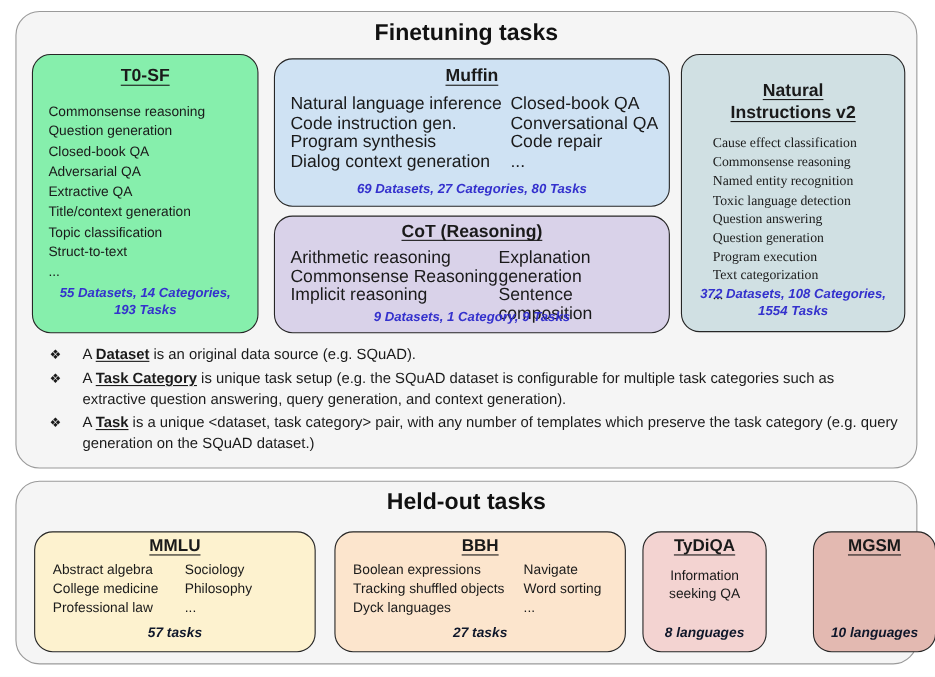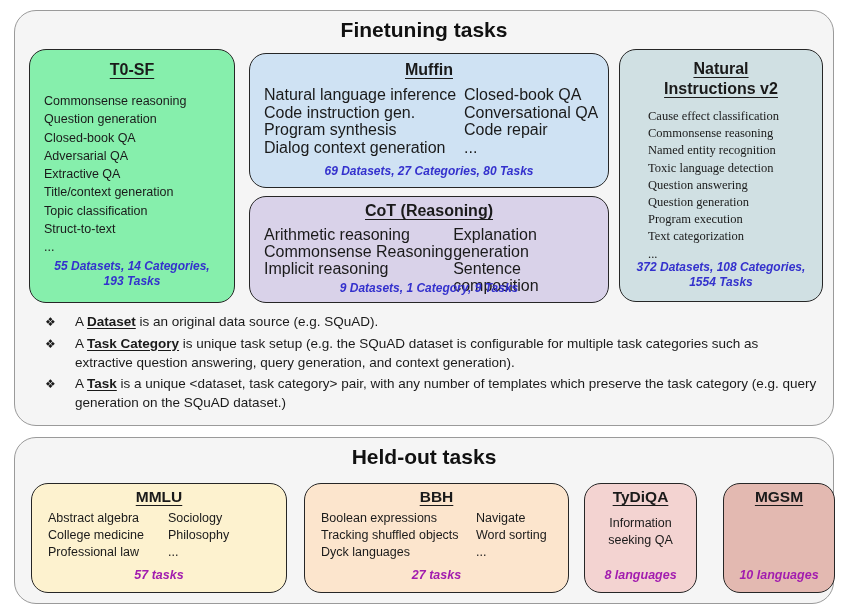--- a/index.html
+++ b/index.html
@@ -6,57 +6,57 @@
   html,body { width:850px; height:615px; background:#ffffff; font-family:"Liberation Sans", sans-serif; color:#1a1a1a; }
   .panel { position:absolute; background:#f5f5f5; border:1.5px solid #9a9a9a; border-radius:22px; }
   #finetuning-panel { left:14px; top:10px; width:820px; height:416px; }
   #heldout-panel    { left:14px; top:437px; width:820px; height:167px; }
   .panel-title { position:absolute; top:7px; left:0; width:100%; text-align:center; font-size:21px; font-weight:bold; color:#111; }
   .box { position:absolute; border:1.5px solid #262626; border-radius:17px; overflow:hidden; }
   .box-title { text-align:center; font-weight:bold; font-size:16px; text-decoration:underline; text-underline-offset:3px; }
   .items { font-size:12.5px; }
   .cols { display:flex; }
   .stats { position:absolute; left:0; width:100%; text-align:center; font-size:12px; font-weight:bold; font-style:italic; color:#3431cd; line-height:15px; }
-  .stats-black { position:absolute; left:0; width:100%; text-align:center; font-size:12.5px; font-weight:bold; font-style:italic; color:#a21caf; }
+  .stats-black { position:absolute; left:0; width:100%; text-align:center; font-size:12.5px; font-weight:bold; font-style:italic; color:#0f172a; }
 
   
   #t0sf-box  { left:14px;  top:38px;  width:206px; height:254px; background:#86efac; }
   #t0sf-box .box-title { margin-top:11px; }
   #t0sf-box .items { margin-top:13px; padding-left:14px; line-height:18.3px; }
   #t0sf-box .stats { bottom:13px; }
 
   #muffin-box { left:234px; top:42px; width:360px; height:135px; background:#cfe2f3; }
   #muffin-box .box-title { margin-top:7px; }
   #muffin-box .cols { margin-top:7px; padding-left:14px; line-height:17.5px; }
   #muffin-box .col1 { width:200px; }
   #muffin-box .stats { bottom:8px; }
 
   #cot-box { left:234px; top:185px; width:360px; height:107px; background:#d9d2e9; }
   #cot-box .box-title { margin-top:5px; }
   #cot-box .cols { margin-top:6px; padding-left:14px; line-height:17px; }
   #cot-box .col1 { width:200px; }
   #cot-box .stats { bottom:6px; }
 
   #niv2-box { left:604px; top:38px; width:204px; height:253px; background:#d0e0e3; }
-  #niv2-box .box-title { margin-top:9px; line-height:20px; }
+  #niv2-box .box-title { margin-top:23px; line-height:20px; }
   #niv2-box .items { margin-top:9px; padding-left:28px; line-height:17.2px;font-family:Liberation Serif, serif; }
   #niv2-box .stats { bottom:11px; }
 
   
   #notes { position:absolute; left:30px; top:301px; width:772px; }
   .note { display:flex; margin-bottom:1px; font-size:13.5px; line-height:19.5px; }
   .note .marker { width:16px; margin-right:14px; font-size:12px; flex:none; padding-top:1px; }
   .note .term { font-weight:bold; text-decoration:underline; text-underline-offset:2px; }
 
   
   .hbox { top:45px; height:110px; }
   #mmlu-box { left:16px; width:256px; background:#fdf2cf; }
   #bbh-box  { left:289px; width:265px; background:#fce5cd; }
   #tydiqa-box { left:569px; width:113px; background:#f3d3d1; }
-  #mgsm-box { left:708px; width:112px; background:#e3b9b1; }
+  #mgsm-box { left:724px; width:112px; background:#e3b9b1; }
   .hbox .box-title { margin-top:4px; font-size:15.5px; }
   .hbox .cols { margin-top:4px; line-height:17px; font-size:12.5px; }
   #mmlu-box .cols { padding-left:16px; }
   #mmlu-box .col1 { width:120px; }
   #bbh-box .cols { padding-left:16px; }
   #bbh-box .col1 { width:155px; }
   .hbox .stats-black { bottom:10px; }
   .centered-lines { margin-top:9px; text-align:center; font-size:12.5px; line-height:16.5px; }
 </style>
 </head>

